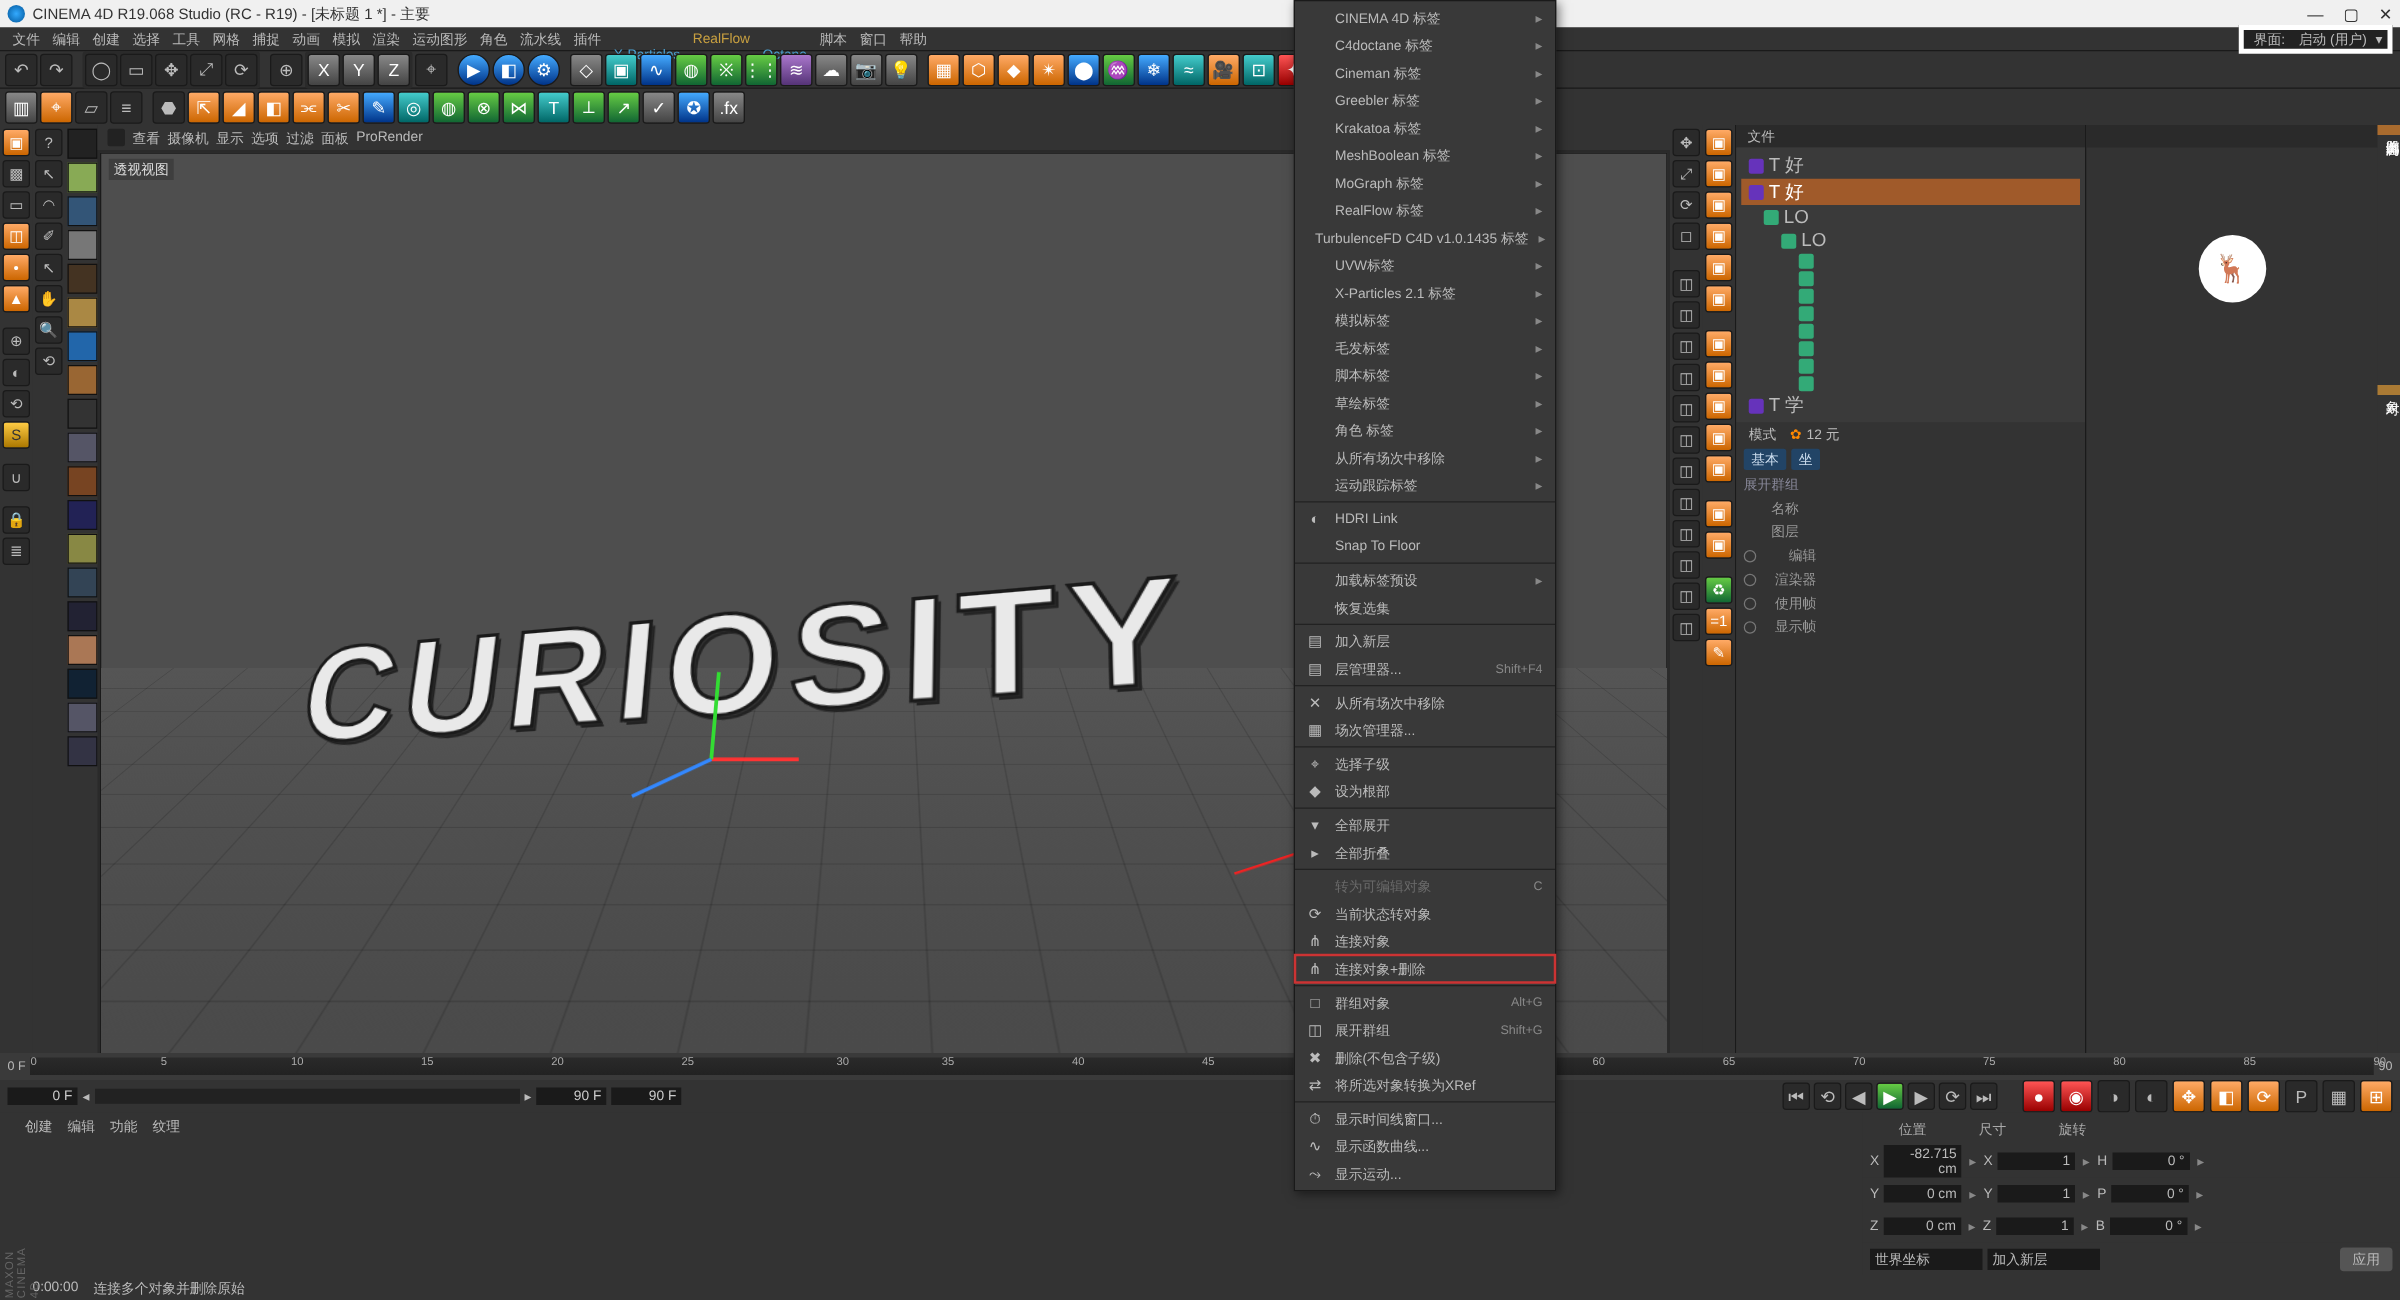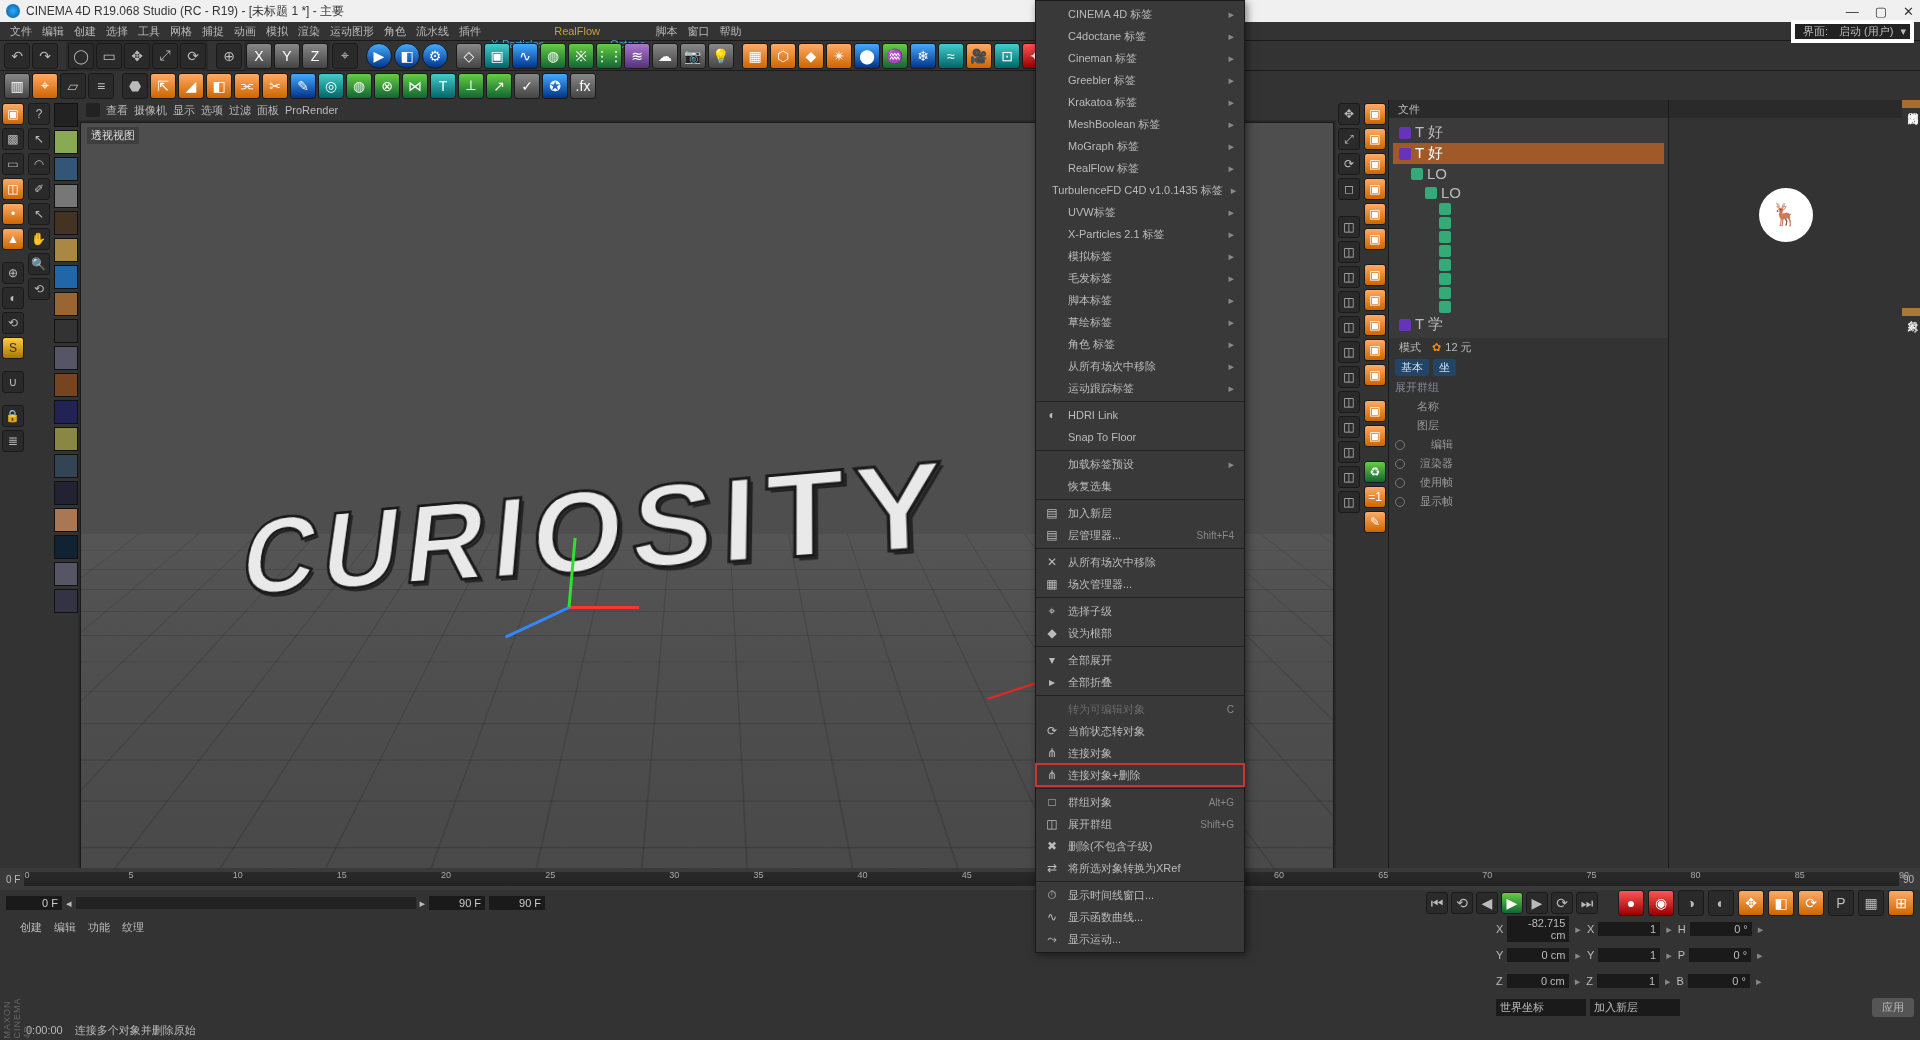--- a/index.html
+++ b/index.html
@@ -548,20 +548,26 @@
 
   <div style="display:flex">
     <div style="flex:1;padding:4px 8px;display:flex;gap:12px;font-size:11px">
       <span class="vicn"></span>
       <span>创建</span>
       <span>编辑</span>
       <span>功能</span>
       <span>纹理</span>
     </div>
     <div style="width:430px">
+      <div class="coords">
+        <span class="vicn"></span>
+        <span class="hdr">位置</span>
+        <span class="hdr">尺寸</span>
+        <span class="hdr">旋转</span>
+      </div>
       <div class="coords">
         <span class="lbl">X</span>
           <span class="field">-82.715 cm</span>
           <span class="unit">▸</span>
         <span>X</span>
           <span class="field">1</span>
           <span class="unit">▸</span>
         <span>H</span>
           <span class="field">0 °</span>
           <span class="unit">▸</span>

